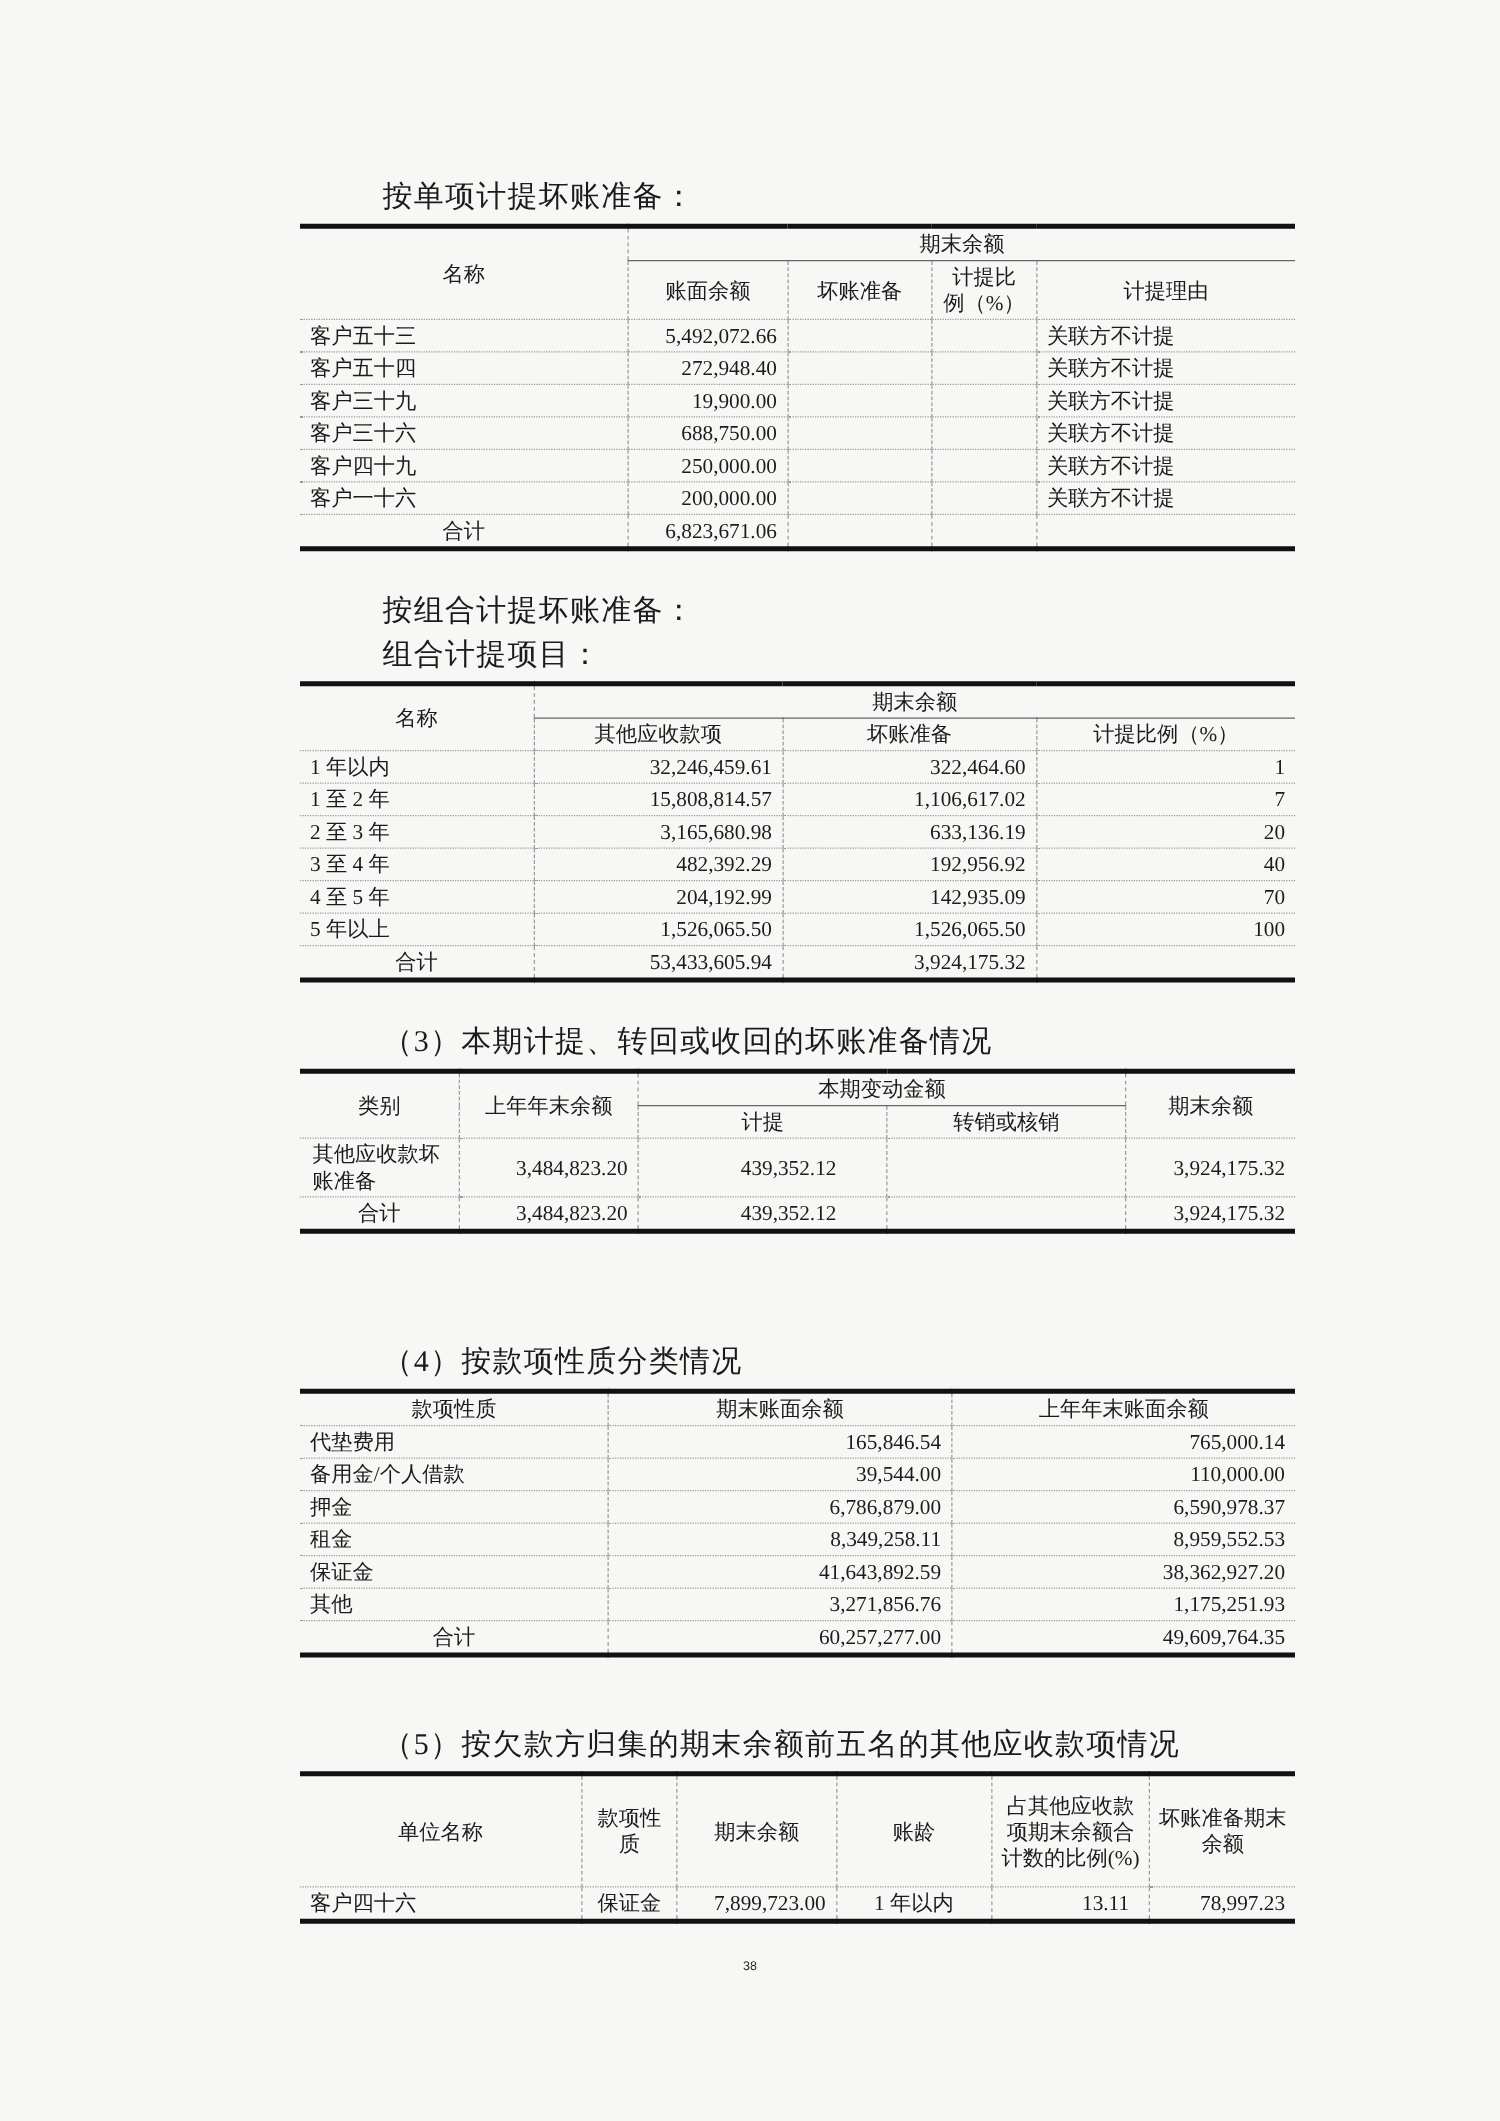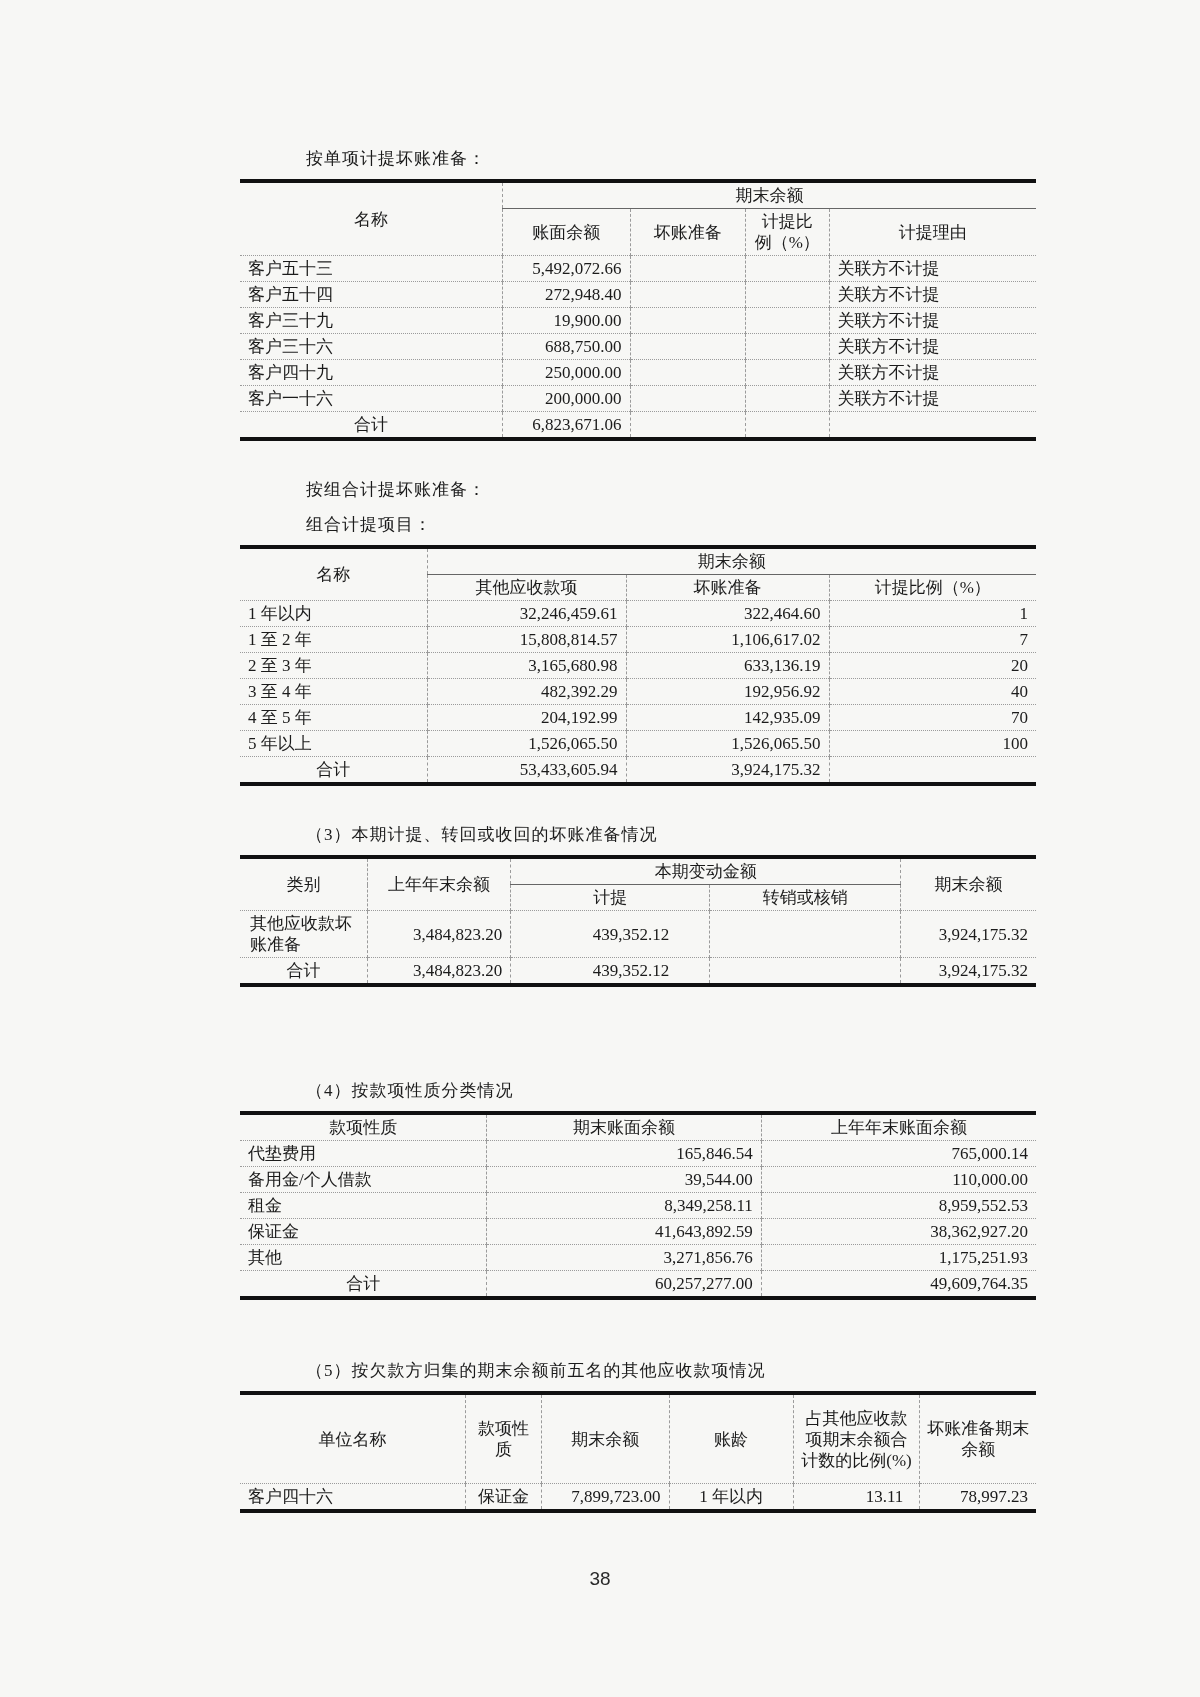--- a/index.html
+++ b/index.html
@@ -6,21 +6,21 @@
   .page {
     position:relative;
     width:1200px; height:1697px;
     background:#f7f7f5;
     font-family:"Liberation Serif","DejaVu Serif",serif;
     color:#1b1b1b;
     overflow:hidden;
   }
   .content { position:absolute; left:240px; top:0; width:796px; }
   .sec-title {
-    font-size:17px; line-height:25px; margin:0 0 8px 0;
+    font-size:24px; line-height:25px; margin:0 0 8px 0;
     text-indent:66px; letter-spacing:1px; white-space:nowrap;
   }
   .mt-s1 { margin-top:146px; }
   .mt-s2a { margin-top:36px; }
   .mt-s2b { margin-top:10px; }
   .mt-s3 { margin-top:36px; }
   .mt-s4 { margin-top:91px; }
   .mt-s5 { margin-top:58px; }
 
   table.tbl {
@@ -38,21 +38,21 @@
   .tbl thead tr:first-child th { border-top:none; }
   .fc { border-left:none !important; }
   .grp { border-bottom:1px solid #666; }
   .c { text-align:center; }
   .l { text-align:left; }
   .r { text-align:right; }
   .t5 thead th { height:80px; padding:4px 6px; }
   .pageno {
     position:absolute; top:1568px; left:0; width:100%;
     text-align:center; font-family:"Liberation Sans","DejaVu Sans",sans-serif;
-    font-size:19px; color:#2a2a2a;
+    font-size:10px; color:#2a2a2a;
   }
 </style>
 </head>
 <body>
 
 <div class="page">
   <div class="content">
 
     <p class="sec-title mt-s1">按单项计提坏账准备：</p>
     <table class="tbl">
@@ -250,20 +250,25 @@
       <tbody>
         <tr>
           <td class="l fc">代垫费用</td>
           <td class="r">165,846.54</td>
           <td class="r">765,000.14</td>
         </tr>
         <tr>
           <td class="l fc">备用金/个人借款</td>
           <td class="r">39,544.00</td>
           <td class="r">110,000.00</td>
+        </tr>
+        <tr>
+          <td class="l fc">押金</td>
+          <td class="r">6,786,879.00</td>
+          <td class="r">6,590,978.37</td>
         </tr>
         <tr>
           <td class="l fc">租金</td>
           <td class="r">8,349,258.11</td>
           <td class="r">8,959,552.53</td>
         </tr>
         <tr>
           <td class="l fc">保证金</td>
           <td class="r">41,643,892.59</td>
           <td class="r">38,362,927.20</td>

